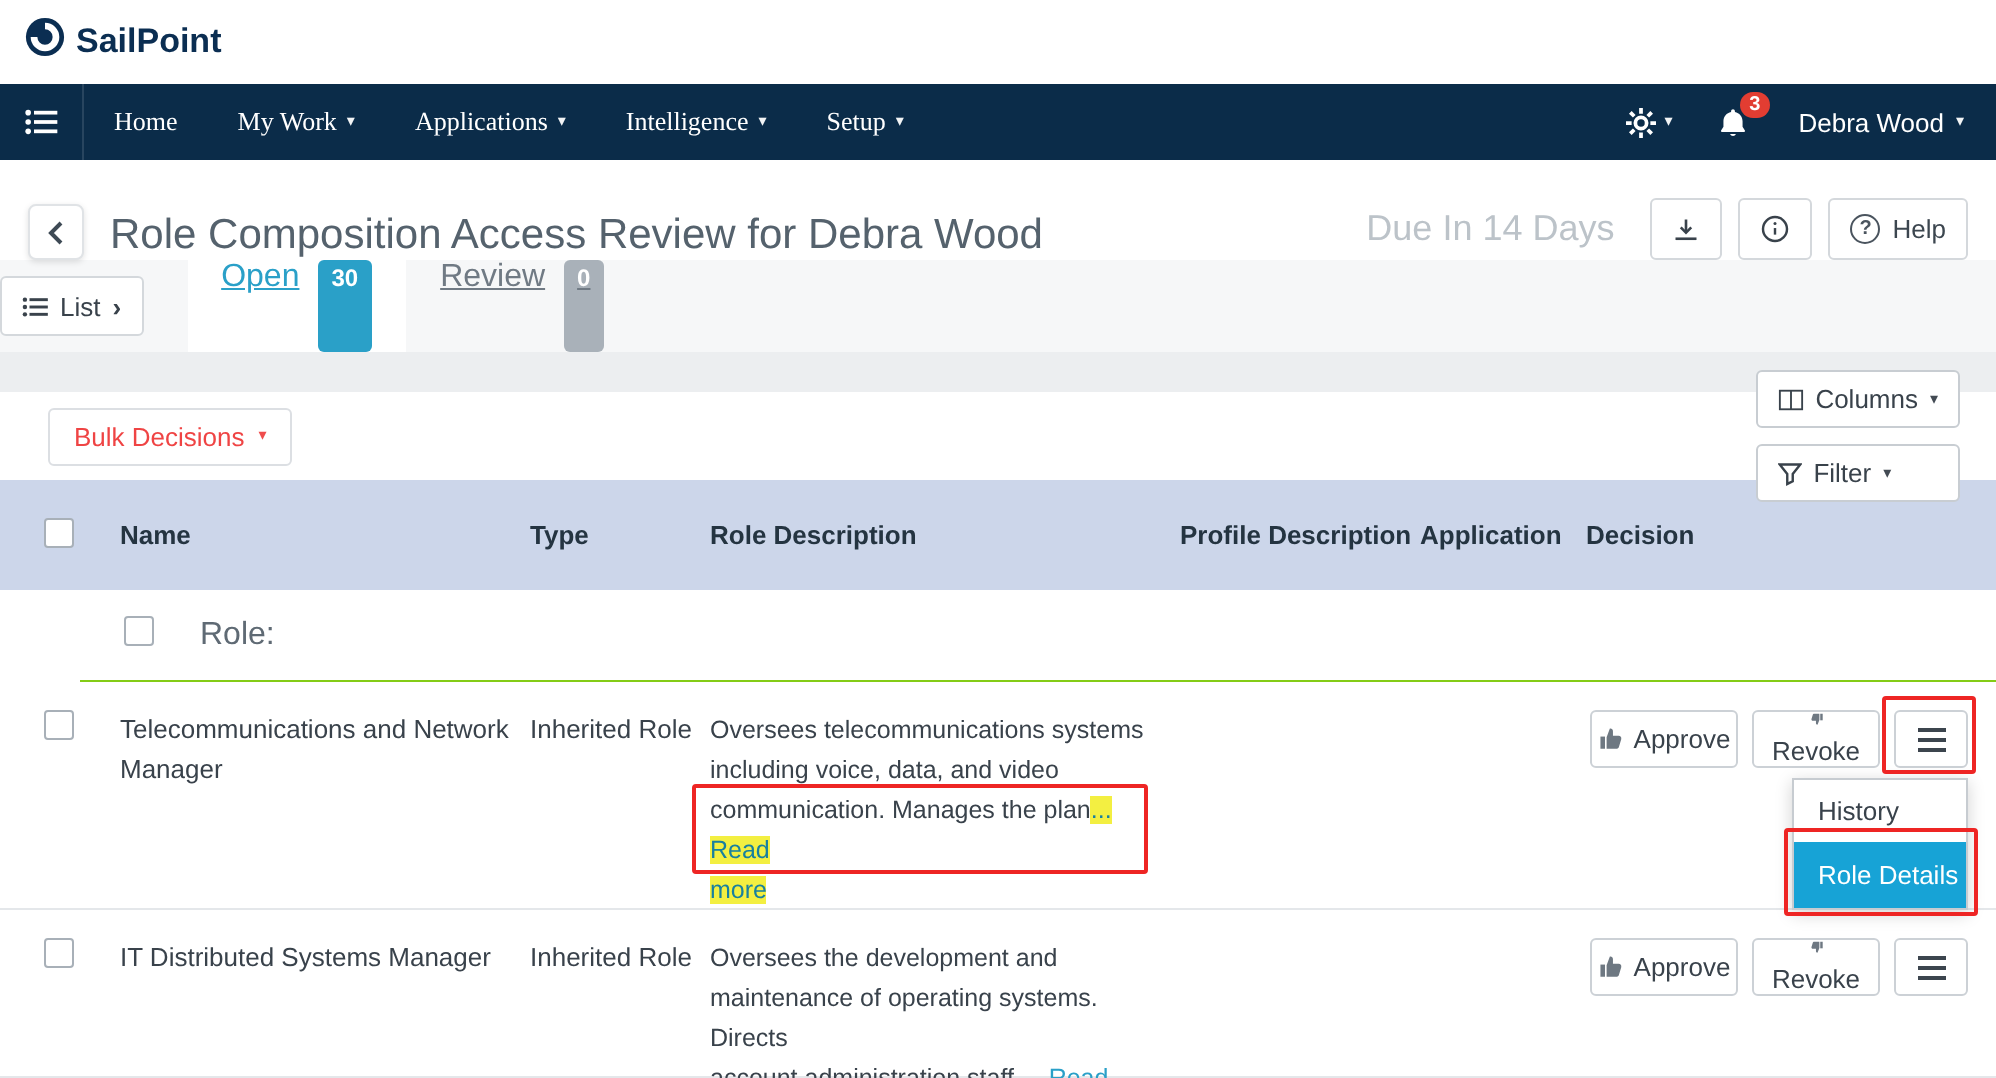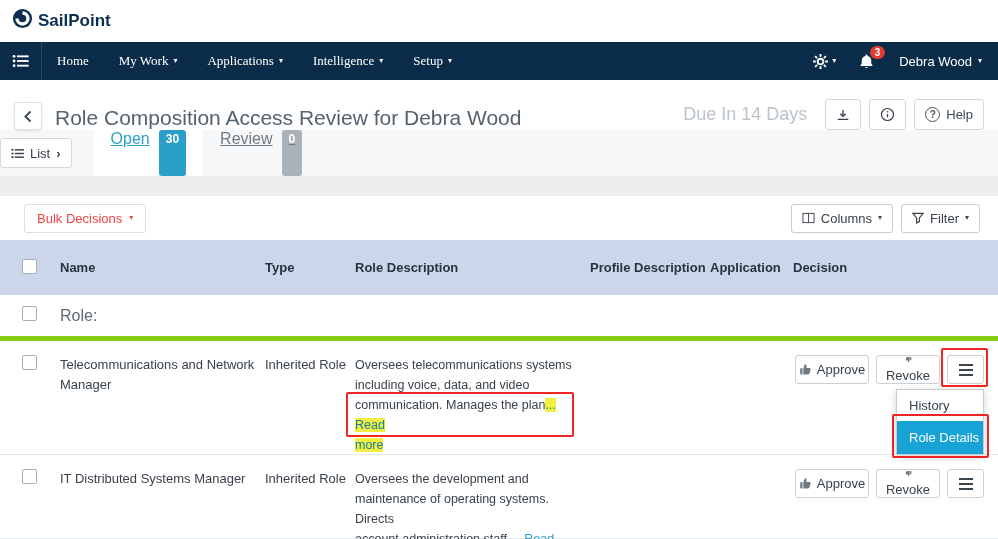--- a/index.html
+++ b/index.html
@@ -38,30 +38,30 @@
   .tab.inactive { color: #707a84; }
   .count-badge { font-size: 12px; font-weight: bold; color: #fff; border-radius: 3px; padding: 2px 7px; line-height: 14px; }
   .badge-open { background: #2aa0c8; }
   .badge-review { background: #a9b1b9; }
 
   .gray-band { height: 20px; background: #eceef0; }
 
   
   .toolbar { height: 44px; display: flex; align-items: center; padding: 0 18px 0 24px; background: #fff; }
   .bulk-btn { height: 29px; padding: 0 12px; border: 1px solid #dcdfe3; background: #fff; color: #ef4444; font-size: 13px; border-radius: 3px; display: flex; gap: 7px; align-items: center; cursor: default; }
-  .toolbar-right { margin-left: auto; display: flex; gap: 8px; }
+  .toolbar-right { margin-left: auto; display: flex; gap: 8px; flex-direction: column; }
   .tbtn { height: 29px; padding: 0 10px; border: 1px solid #c8cdd2; border-radius: 3px; background: #fff; font-size: 13px; color: #39424b; display: flex; align-items: center; gap: 6px; cursor: pointer; }
 
   
   .grid-cols { display: grid; grid-template-columns: 60px 205px 90px 235px 120px 83px 205px; }
   .thead { background: #ccd6ea; height: 55px; align-items: center; font-size: 13px; font-weight: bold; color: #243441; }
   .cell-check { padding-left: 22px; }
   .checkbox { width: 15px; height: 15px; border: 1px solid #a8b0b8; border-radius: 2px; background: #fff; display: inline-block; cursor: pointer; }
 
-  .group-row { height: 46px; display: flex; align-items: center; border-bottom: 5px solid #84cc16; font-size: 16px; background: #fff; }
+  .group-row { height: 46px; display: flex; align-items: center; border-bottom: 1px solid #84cc16; font-size: 16px; background: #fff; margin-left: 40px; }
   .gcheck { width: 60px; flex: none; padding-left: 22px; }
   .group-prefix { color: #5f6a74; }
   .role-link { color: #2aa0c8; margin-left: 7px; cursor: pointer; }
 
   .trow { padding-top: 14px; border-bottom: 1px solid #e4e7ea; font-size: 13px; color: #39424b; align-items: start; background: #fff; }
   .trow-1 { height: 114px; }
   .trow-2 { height: 84px; }
   .name-cell, .type-cell { line-height: 20px; padding-right: 8px; }
   .desc-cell { line-height: 20px; font-size: 12.5px; padding-right: 4px; }
   .dline { display: block; }

